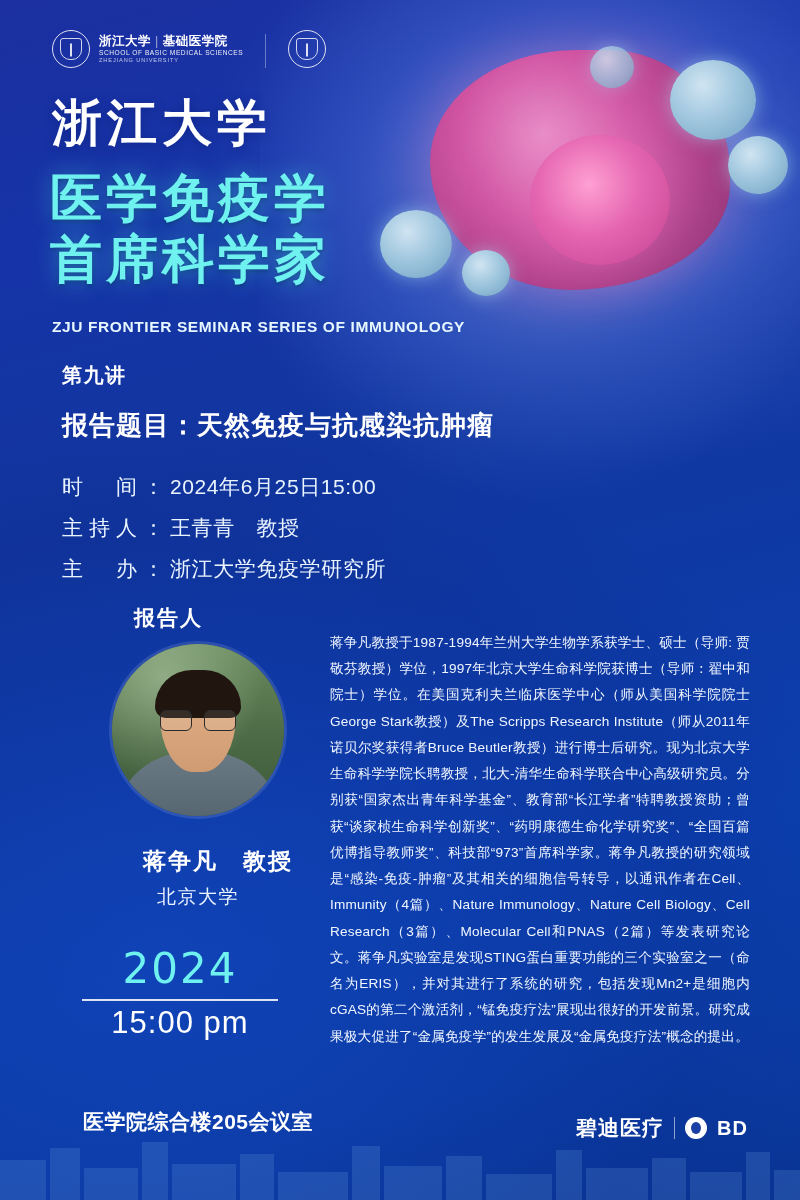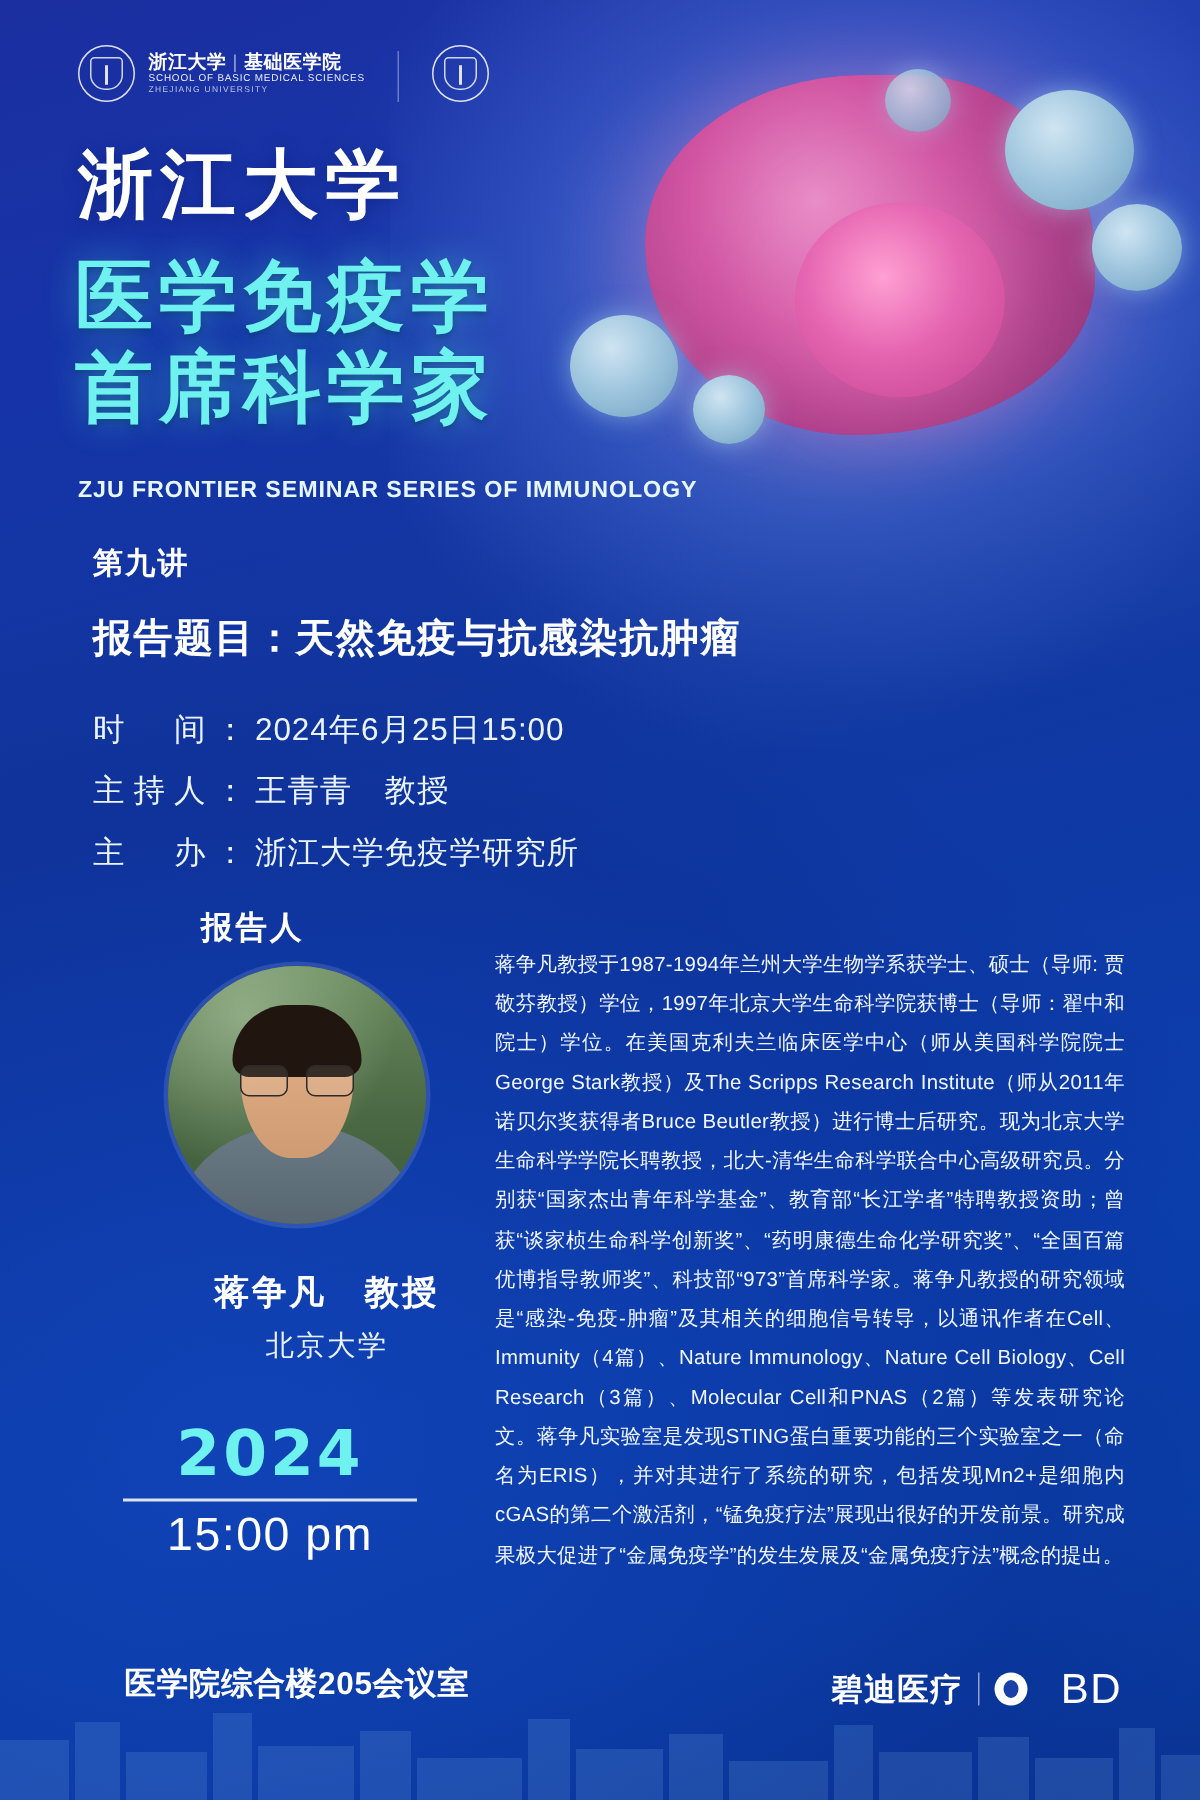--- a/index.html
+++ b/index.html
@@ -239,31 +239,30 @@
     letter-spacing: 2px;
     margin-left: 20px;
   }
   .speaker-affil {
     position: absolute;
     top: 884px; left: 0; width: 396px;
     text-align: center;
     font-size: 19px;
     letter-spacing: 1.5px;
     color: #e7f1ff;
-    padding-left: 20px;
   }
   
   .date-block {
     position: absolute;
     top: 944px; left: 0; width: 360px;
     text-align: center;
   }
   .d-year {
     font-size: 42px;
-    font-weight: bold;
+    font-weight: normal;
     letter-spacing: 2px;
     color: #6ff2ef;
     font-family: "DejaVu Sans", sans-serif;
   }
   .d-rule {
     width: 196px; height: 2px;
     background: rgba(255,255,255,0.85);
     margin: 6px auto 4px;
   }
   .d-day {
@@ -317,21 +316,21 @@
     position: relative;
   }
   .sp-mark::after {
     content: "";
     position: absolute;
     left: 6px; top: 5px;
     width: 10px; height: 12px;
     border-radius: 50% 50% 50% 50%;
     background: #1a3fa6;
   }
-  .sp-bd { font-size: 28px; font-weight: normal; letter-spacing: 1px; margin-left: 12px; }
+  .sp-bd { font-size: 20px; font-weight: bold; letter-spacing: 1px; }
   
   .skyline {
     position: absolute;
     left: 0; right: 0; bottom: 0;
     height: 92px;
     opacity: 0.33;
     pointer-events: none;
   }
 </style>
 </head>

